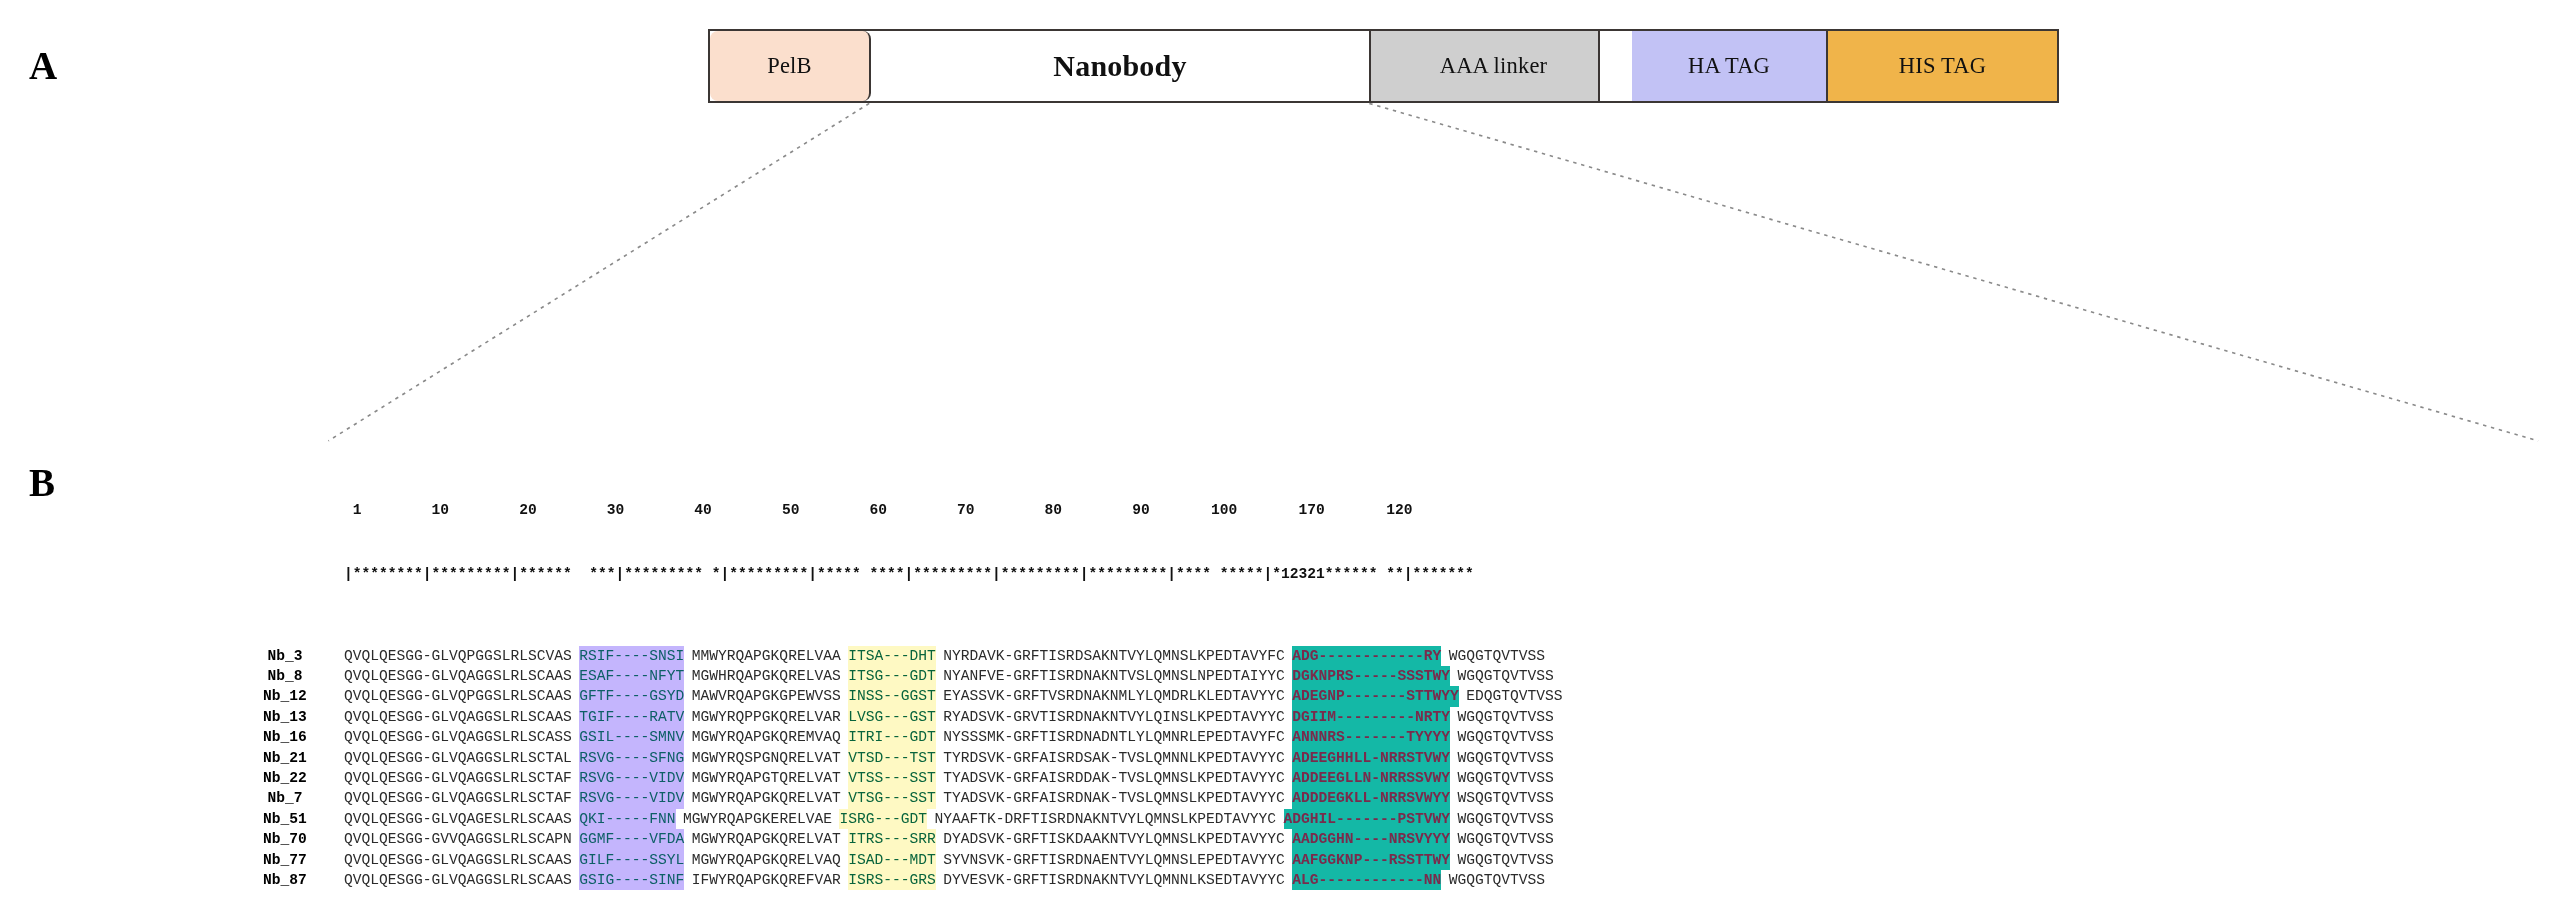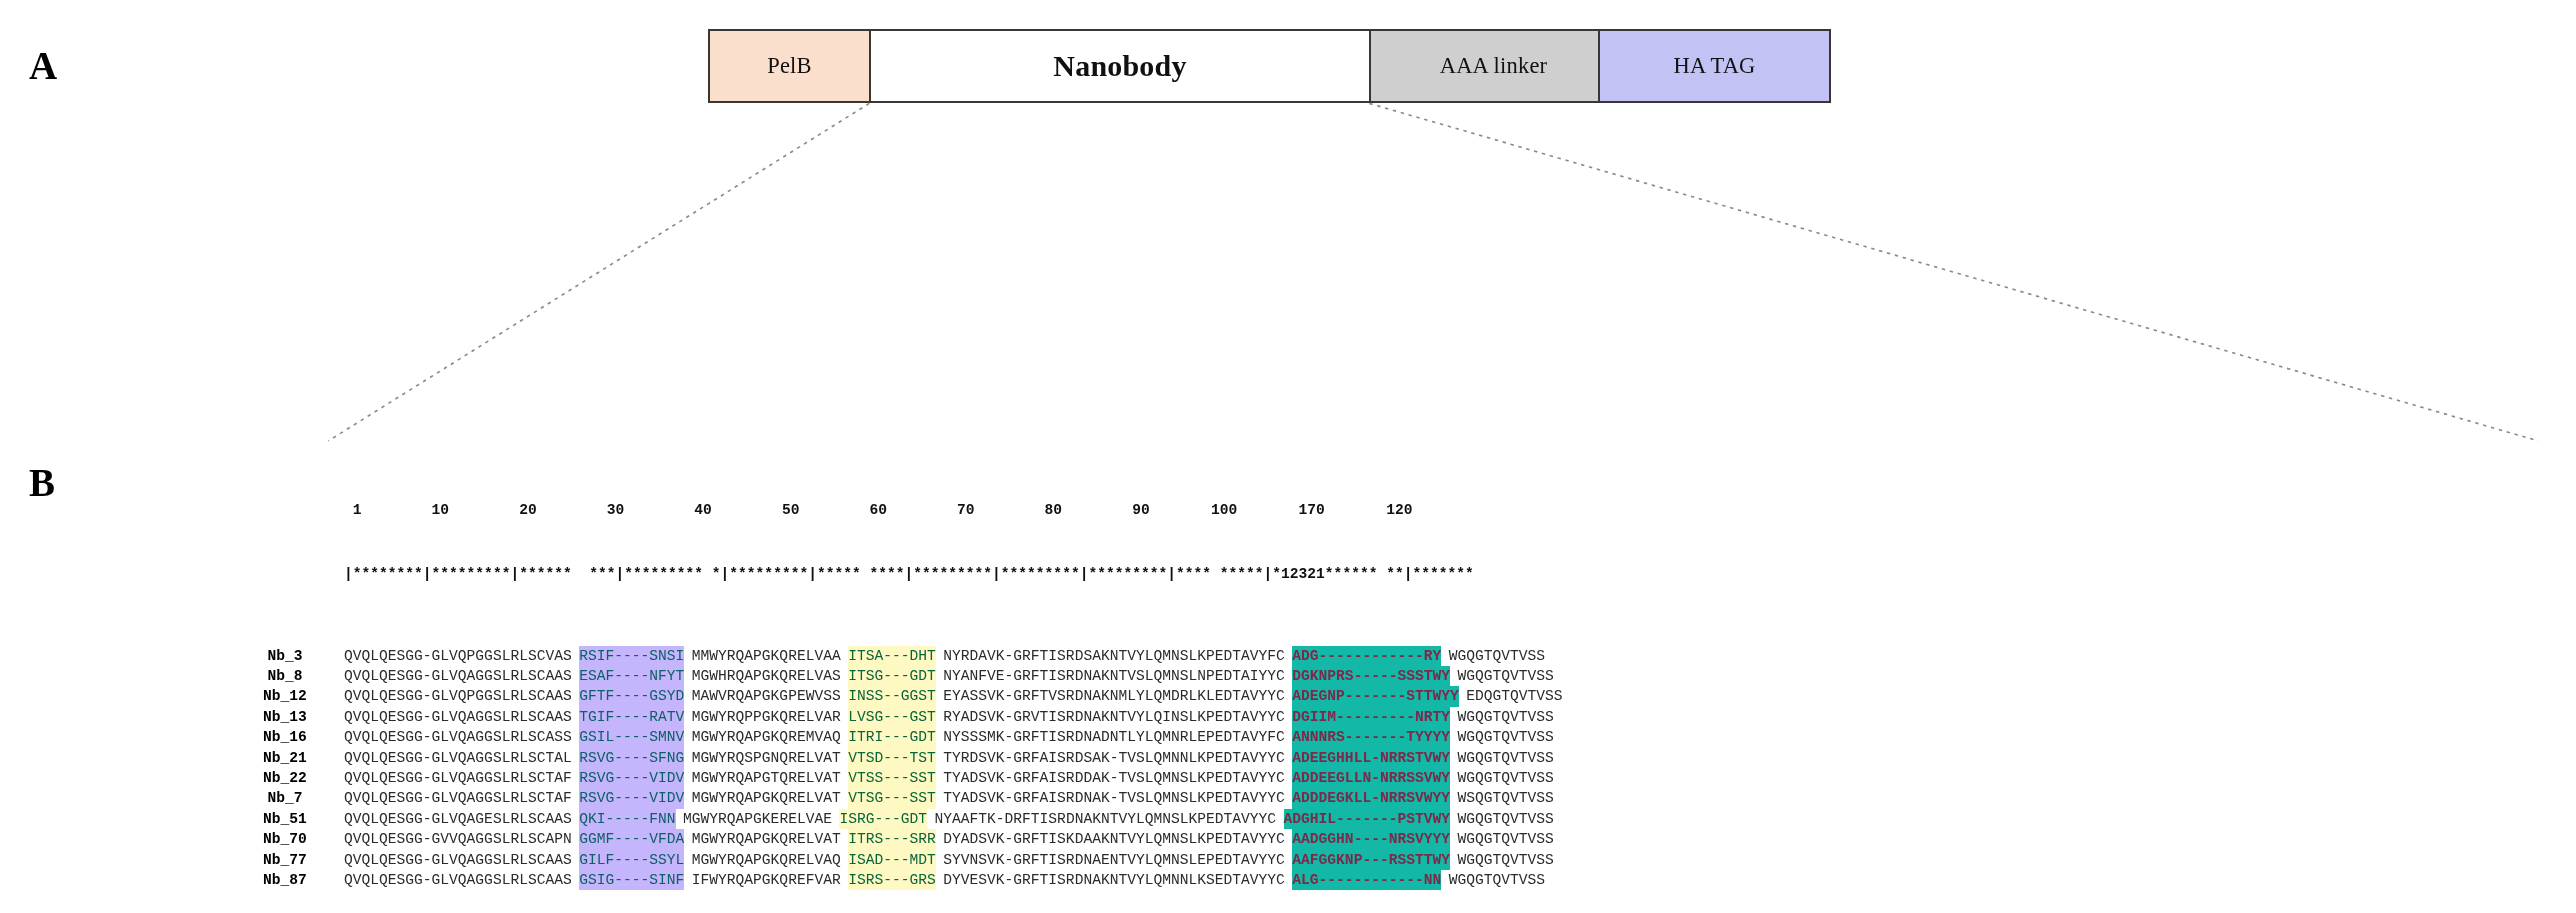--- a/index.html
+++ b/index.html
@@ -37,24 +37,24 @@
     display:flex;align-items:center;justify-content:center;
     border-right:2px solid #3b3634;
     box-sizing:border-box;
     font-family:"Liberation Serif", serif;
     font-size:22.5px;
     color:#111;
     white-space:nowrap;
     letter-spacing:0.2px;
   }
   .seg:last-child{border-right:none;}
-  #seg-pelb{width:161px;}
+  #seg-pelb{width:161px;border-radius:8px;}
   #seg-nanobody{width:500px;font-size:30px;}
   #seg-linker{width:229px;padding-left:18px;}
-  #seg-hatag{width:229px;}
+  #seg-hatag{width:196px;margin-left:32px;}
   #seg-histag{width:229px;}
 
   
   #leaders{position:absolute;left:0;top:0;width:2576px;height:913px;pointer-events:none;}
 
   
   #alignment{
     position:absolute;
     left:228px;top:439px;
     font-family:"Liberation Mono","DejaVu Sans Mono",monospace;
@@ -115,20 +115,21 @@
 <body>
 
 <div class="panel-letter" id="panel-a-letter">A</div>
 <div class="panel-letter" id="panel-b-letter">B</div>
 
 <div id="construct">
   <div class="seg" id="seg-pelb" style="background: rgb(251, 223, 205);">PelB</div>
   <div class="seg" id="seg-nanobody" style="background: rgb(255, 255, 255); font-weight: bold;">Nanobody</div>
   <div class="seg" id="seg-linker" style="background: rgb(207, 207, 207);">AAA linker</div>
   <div class="seg" id="seg-hatag" style="background: rgb(194, 194, 245);">HA TAG</div>
+  <div class="seg" id="seg-histag" style="background: rgb(240, 180, 74);">HIS TAG</div>
 </div>
 
 <svg id="leaders" viewBox="0 0 3785 1342" xmlns="http://www.w3.org/2000/svg">
   <line x1="1277" y1="152" x2="482" y2="648" stroke="#8a8a8a" stroke-width="2.4" stroke-dasharray="5 7"></line>
   <line x1="2012" y1="152" x2="3730" y2="648" stroke="#8a8a8a" stroke-width="2.4" stroke-dasharray="5 7"></line>
 </svg>
 
 <div id="alignment">
 
   <div class="ruler-nums"> 1        10        20        30        40        50        60        70        80        90       100       170       120</div>

